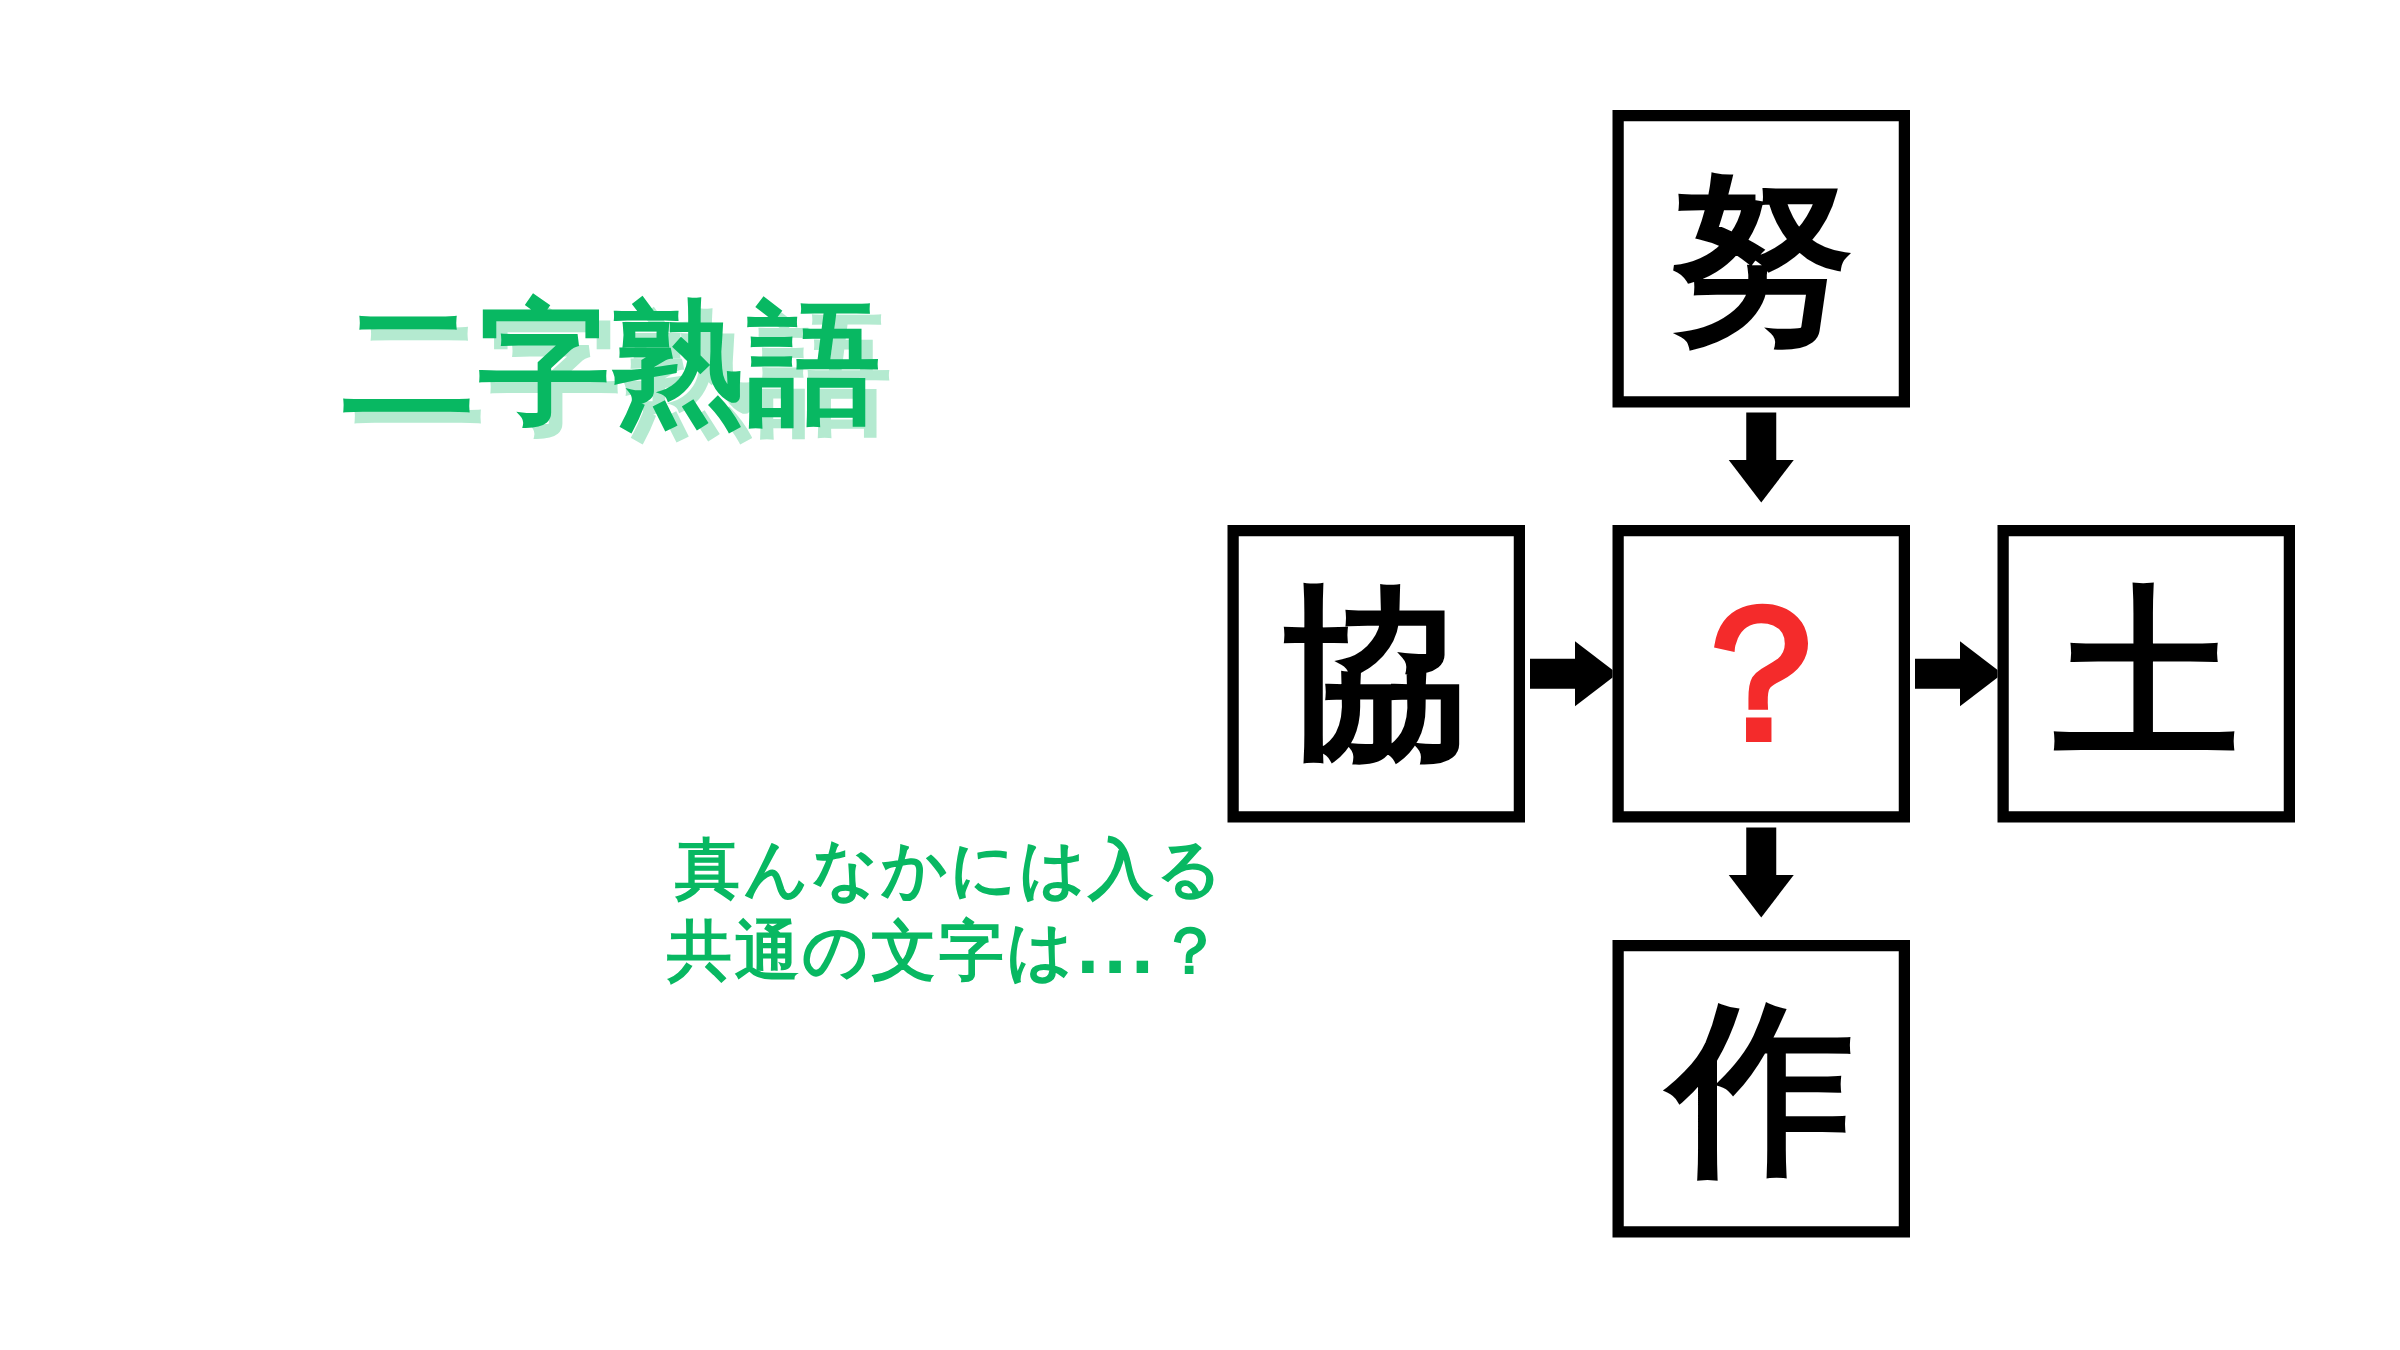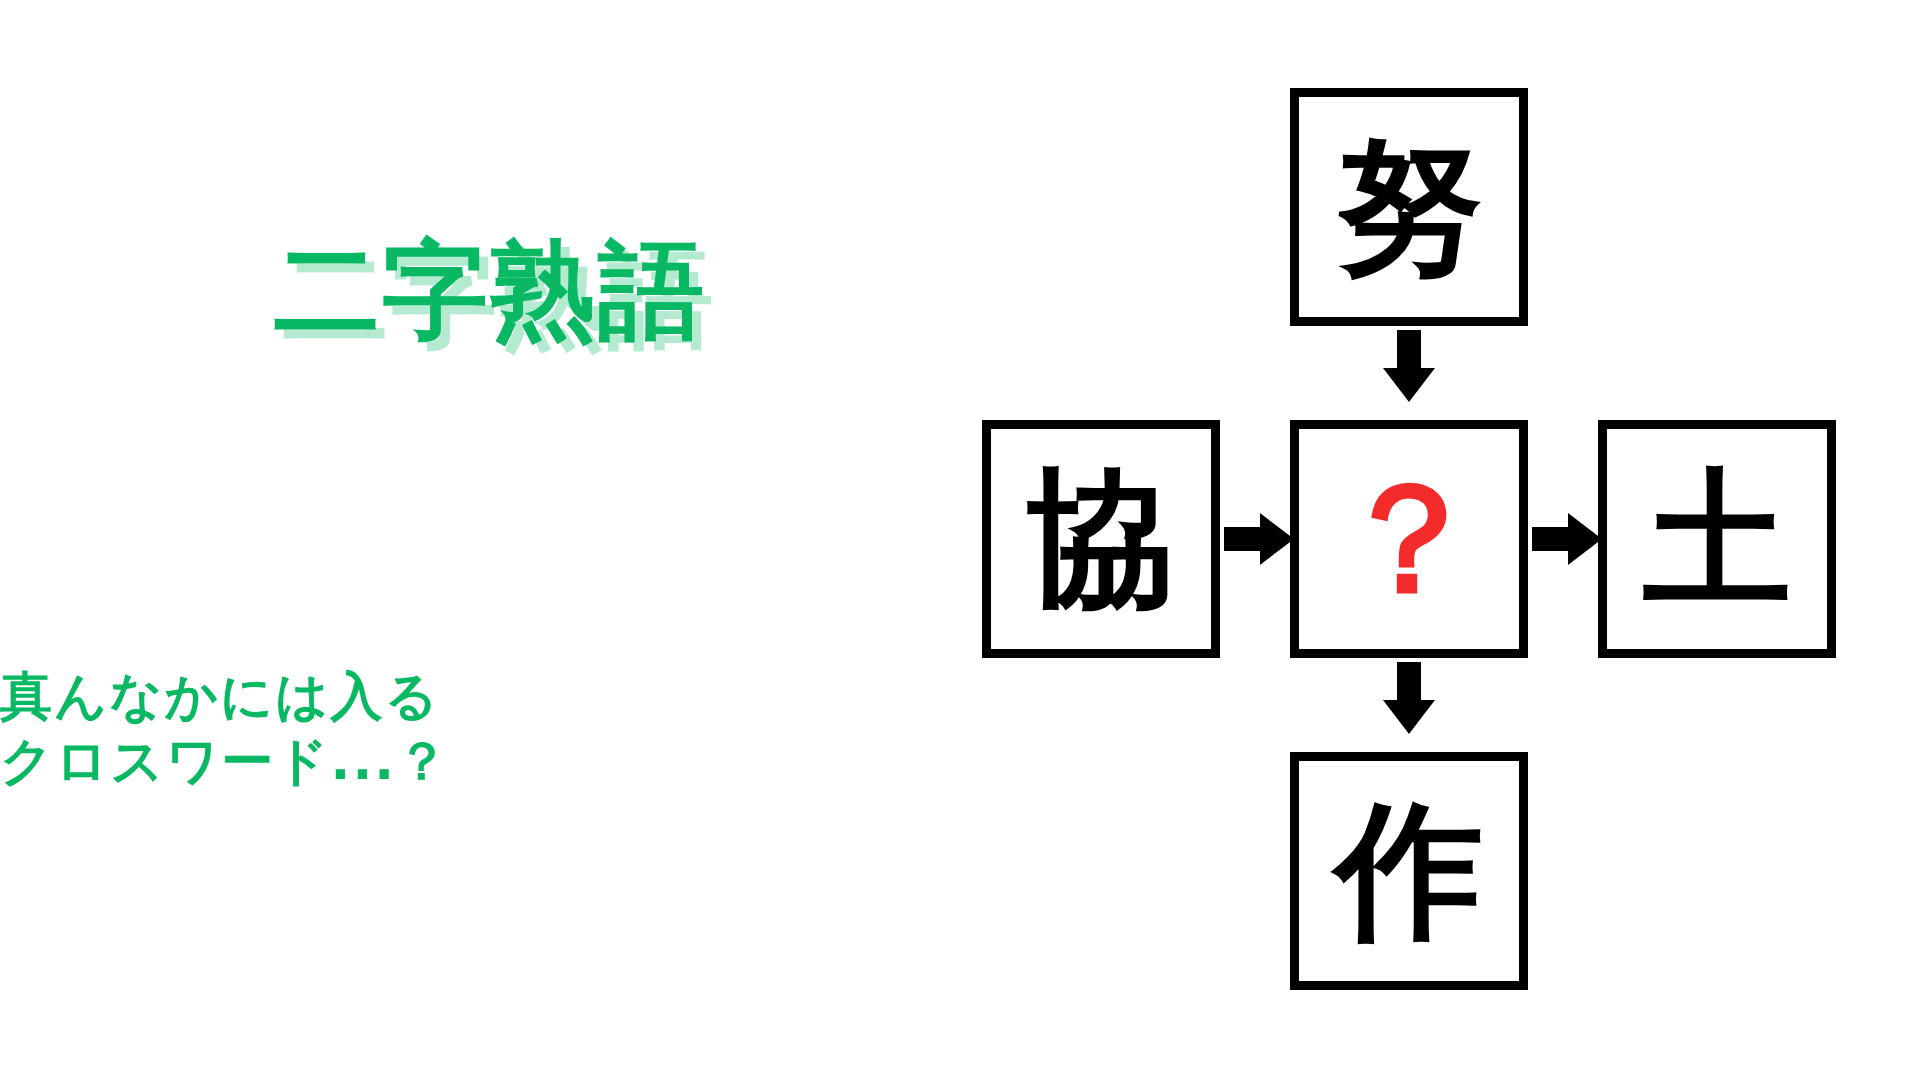--- a/index.html
+++ b/index.html
@@ -40,21 +40,21 @@
     text-shadow: 9px 9px 0 rgba(8, 184, 98, 0.30);
   }
   #title-line-1 { font-size: 106px; }
   #title-line-2 { font-size: 106px; margin-top: 4px; }
 
   #subtitle-block {
     position: absolute;
     left: 0px;
     top: 664px;
     width: 980px;
-    text-align: left;
+    text-align: right;
   }
   .subtitle-line {
     font-family: "DejaVu Sans", "Liberation Sans", sans-serif;
     font-weight: bold;
     color: #08b862;
     font-size: 52px;
     line-height: 1.25;
     letter-spacing: 0.04em;
     white-space: nowrap;
   }
@@ -149,21 +149,21 @@
 <body>
 
 <div id="stage">
 
   <div id="title-block">
     <div id="title-line-1" class="title-line">二字熟語</div>
   </div>
 
   <div id="subtitle-block">
     <div class="subtitle-line">真んなかには入る</div>
-    <div class="subtitle-line">クロスワード...？</div>
+    <div class="subtitle-line">共通の文字は...？</div>
   </div>
 
   <div id="puzzle">
 
     <div id="cell-top" class="cell">
       <span class="cell-char">努</span>
     </div>
 
     <div id="arrow-top-center" class="arrow arrow-v">
       <span class="shaft"></span>

